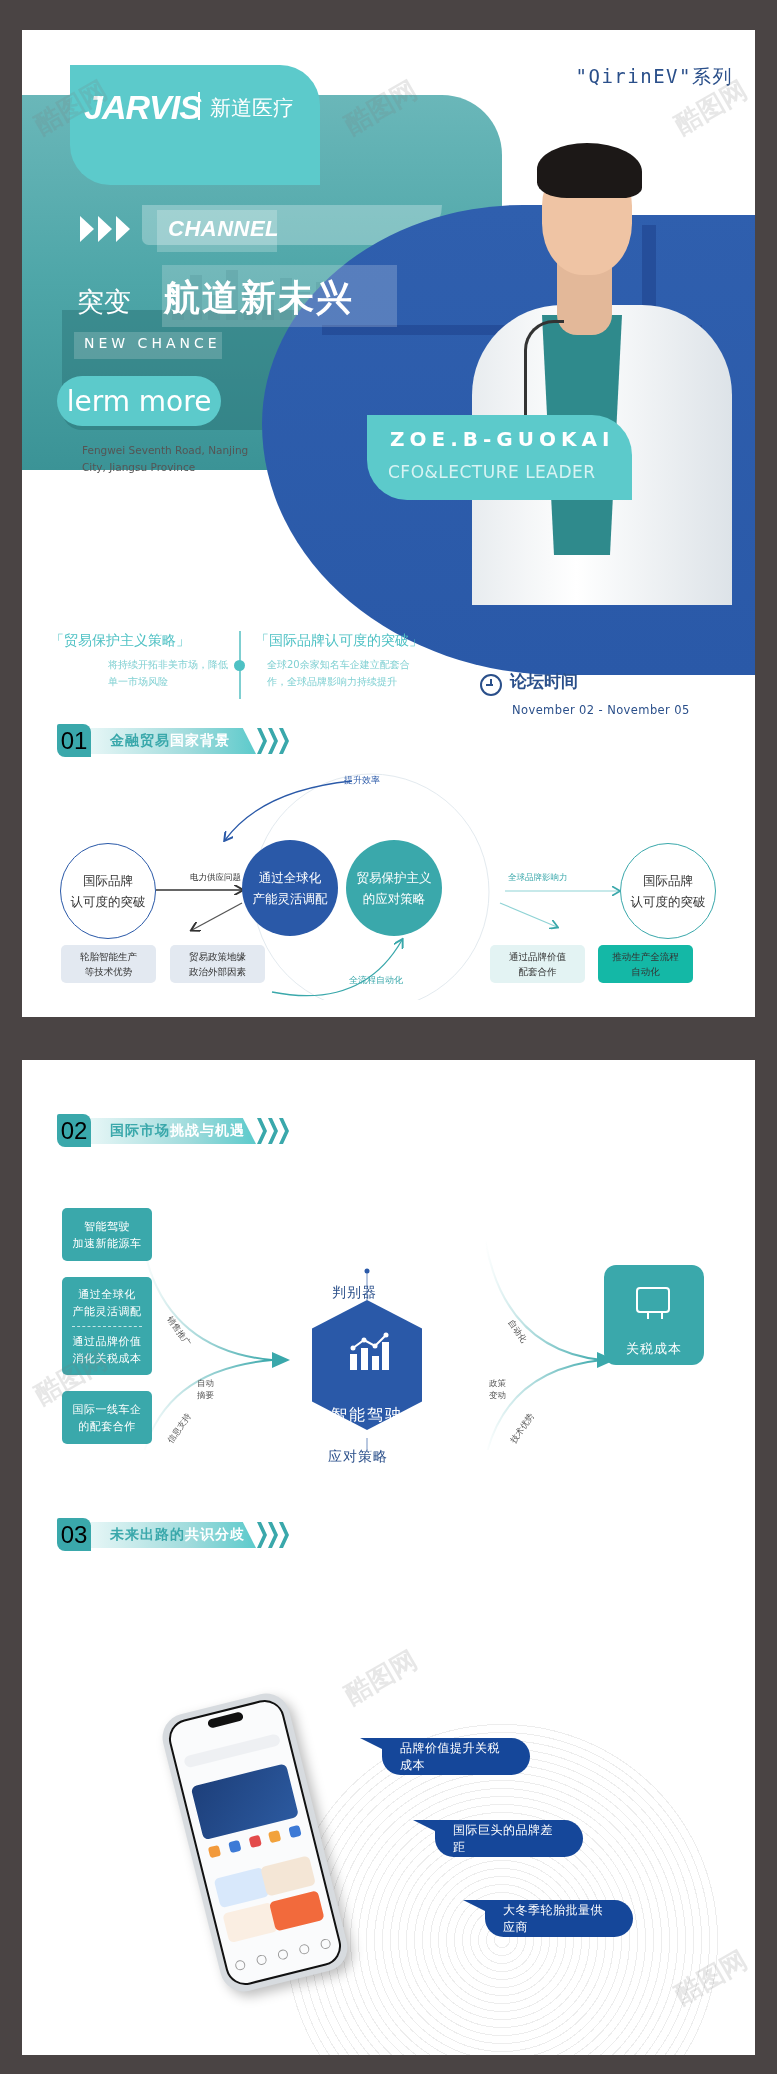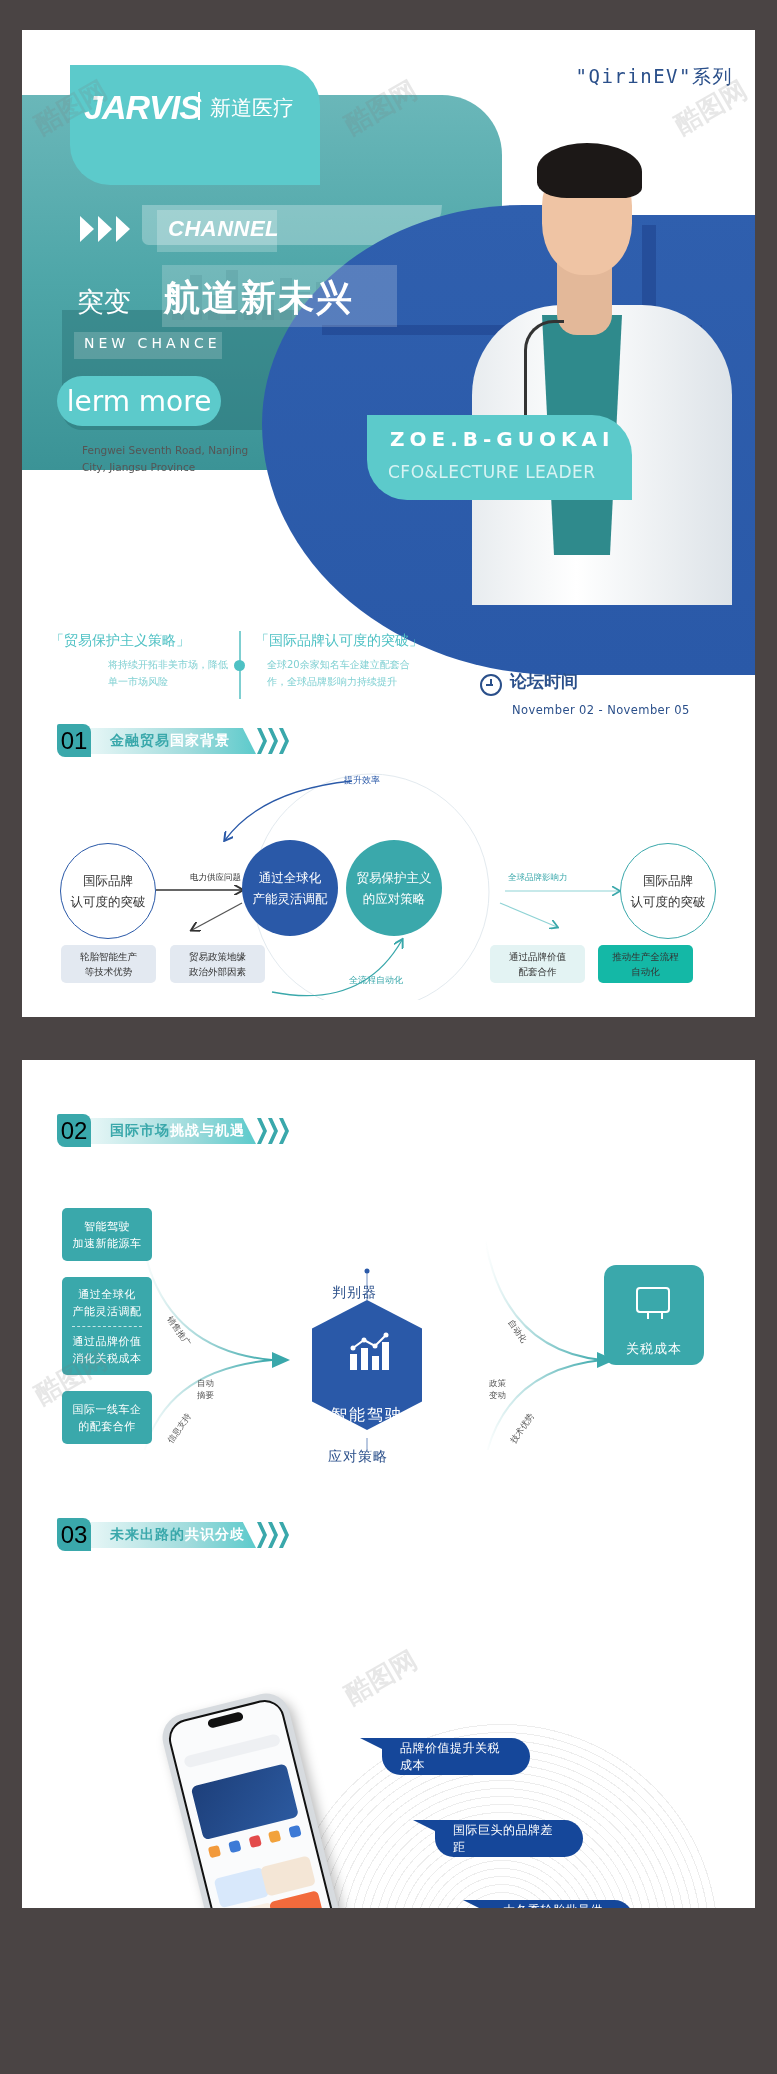--- a/index.html
+++ b/index.html
@@ -1,19 +1,19 @@
 <!DOCTYPE html>
 <html><head>
 <meta charset="utf-8">
 <style>
   * { box-sizing: border-box; margin: 0; padding: 0; }
   body { width: 777px; height: 2074px; background: #4a4444; font-family: "DejaVu Sans", "Liberation Sans", sans-serif; position: relative; overflow: hidden; }
   .page { position: absolute; left: 22px; width: 733px; background: #fff; overflow: hidden; }
   #page1 { top: 30px; height: 987px; }
-  #page2 { top: 1060px; height: 848px; }
+  #page2 { top: 1060px; height: 995px; }
 
   
   .hero-bg { position: absolute; left: 0; top: 65px; width: 480px; height: 375px; border-radius: 0 60px 90px 0;
     background: linear-gradient(180deg, #6ab7b9 0%, #4ea6a8 50%, #3b9396 100%); overflow: hidden; }
   .hero-bg .skyline { position: absolute; bottom: 150px; left: 0; width: 100%; height: 60px; display: flex; align-items: flex-end; gap: 6px; padding-left: 150px; opacity: .35; }
   .hero-bg .skyline span { background: #2e7f84; display: block; width: 12px; }
   .hero-bg .ship { position: absolute; left: 40px; bottom: 40px; width: 320px; height: 120px; background: rgba(40,110,115,.45); border-radius: 0 0 80px 20px; }
   .hero-bg .ship2 { position: absolute; left: 120px; top: 110px; width: 300px; height: 40px; background: rgba(220,240,240,.35); border-radius: 0 0 60px 10px; }
   .logo-pill { position: absolute; left: 48px; top: 35px; width: 250px; height: 120px; background: #5ccacb; border-radius: 0 40px 0 40px; }
   .logo-text { position: absolute; left: 62px; top: 58px; color: #fff; font-weight: bold; font-style: italic; font-size: 34px; letter-spacing: -1px; font-family: "Liberation Sans", sans-serif; }

